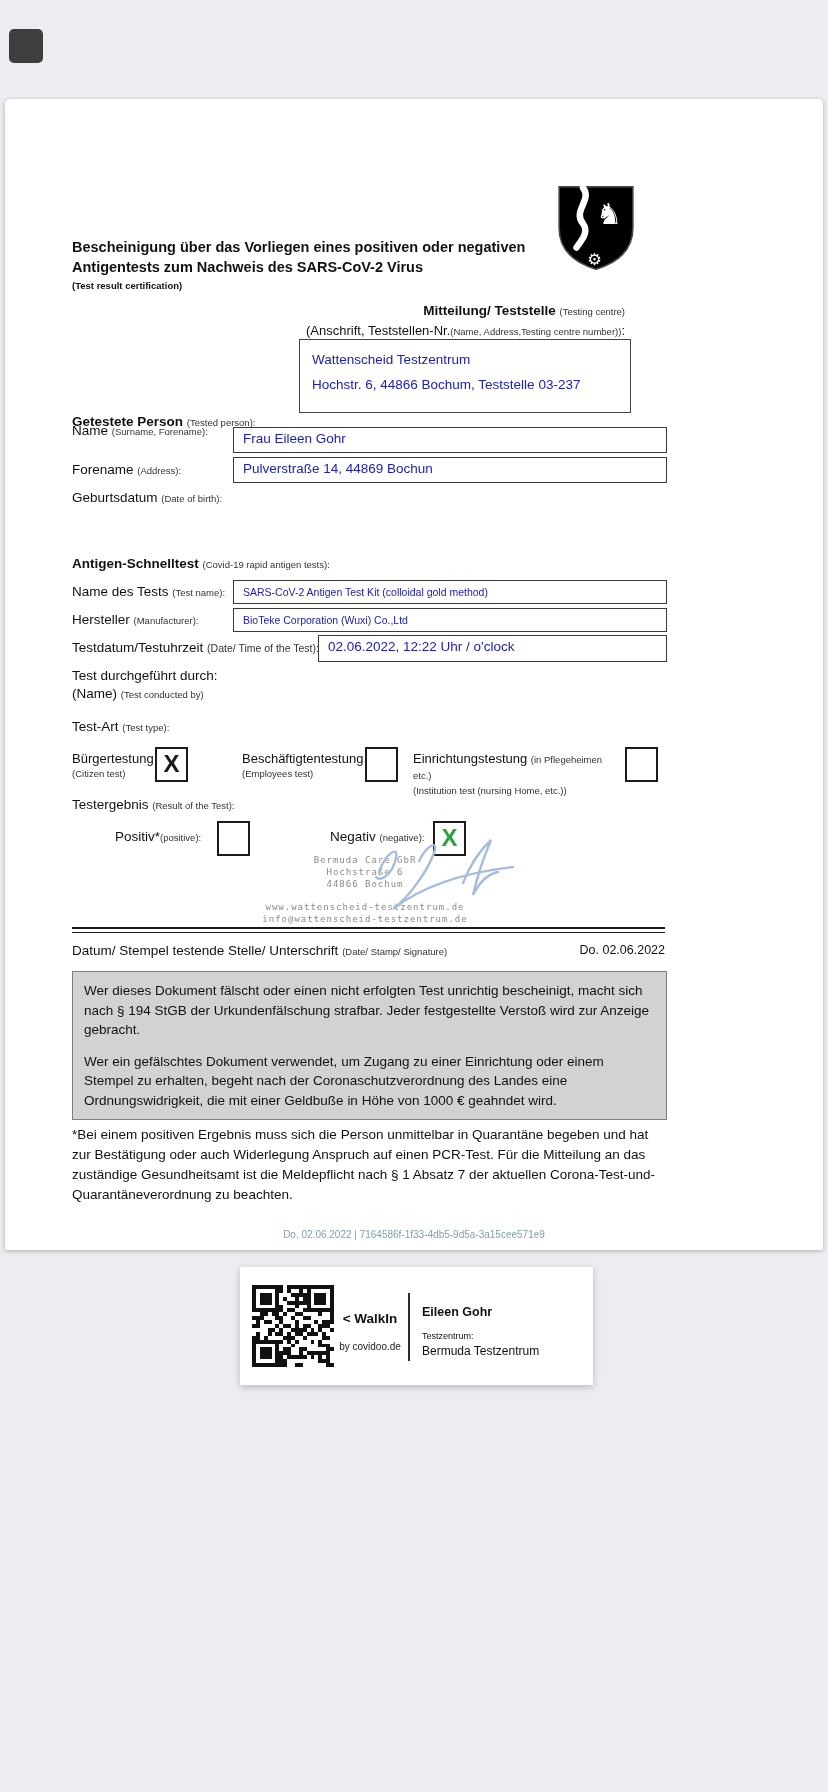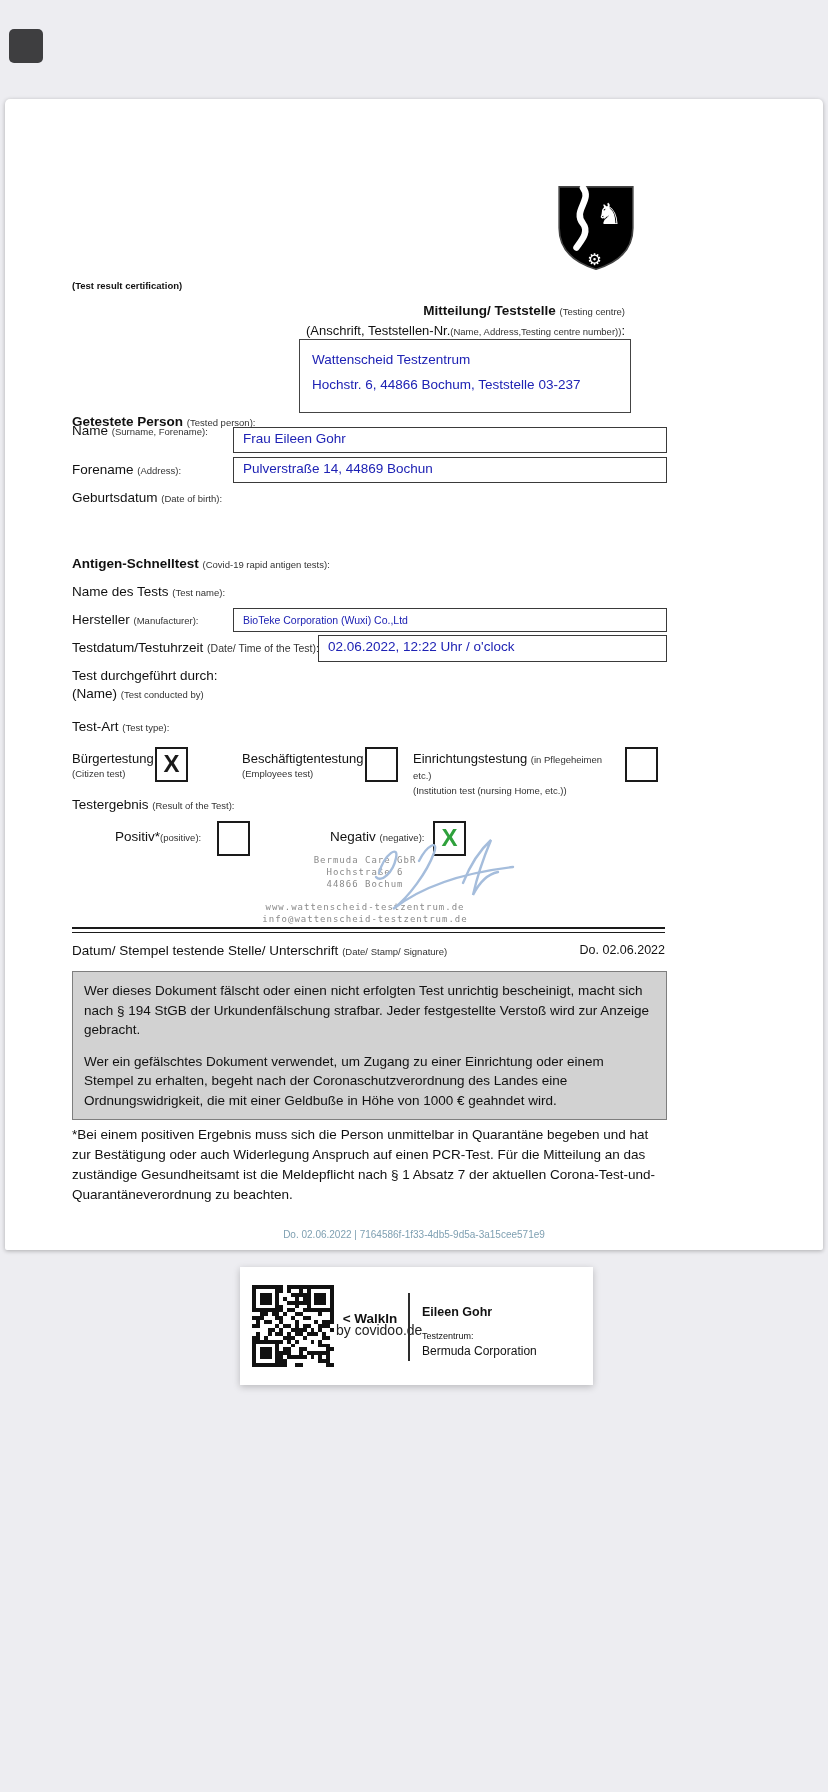--- a/index.html
+++ b/index.html
@@ -61,33 +61,37 @@
 
   .doc-footer{left:0;top:1130px;width:818px;text-align:center;font-size:10px;color:var(--footer-blue)}
 
   
   .walkin{position:absolute;left:240px;top:1267px;width:353px;height:118px;background:#fff;
           box-shadow:0 2px 7px rgba(0,0,0,.22)}
   .qr{position:absolute;left:12px;top:18px;width:82px;height:82px;
       display:grid;grid-template-rows:repeat(21,1fr);grid-template-columns:repeat(21,1fr)}
   .qr i{background:#111;display:block}
   .wk-brand{position:absolute;left:96px;top:44px;width:68px;text-align:center;font-size:13.5px;font-weight:bold;white-space:nowrap}
-  .wk-sub{position:absolute;left:96px;top:55px;width:68px;font-size:14px;color:#222;white-space:nowrap}
+  .wk-sub{position:absolute;left:96px;top:74px;width:68px;text-align:center;font-size:10px;color:#222;white-space:nowrap}
   .wk-divider{position:absolute;left:168px;top:26px;width:2px;height:68px;background:#2d2d2d}
   .wk-person{position:absolute;left:182px;top:38px;font-size:12.5px;font-weight:bold}
   .wk-centre-label{position:absolute;left:182px;top:64px;font-size:9px}
   .wk-centre-value{position:absolute;left:182px;top:77px;font-size:12px}
 </style>
 </head>
 <body>
 
 <div class="dark-tile"></div>
 
 <div class="page">
 
+  <div class="abs doc-title">
+    <div>Bescheinigung über das Vorliegen eines positiven oder negativen</div>
+    <div>Antigentests zum Nachweis des SARS-CoV-2 Virus</div>
+  </div>
   <div class="abs doc-title-note">(Test result certification)</div>
 
   <div class="abs coat">
     <svg viewBox="0 0 72 80" width="78" height="90">
       <path d="M2 2 H70 V40 C70 60 56 72 36 78 C16 72 2 60 2 40 Z" fill="#000" stroke="#444" stroke-width="1.5"></path>
       <path d="M24 3 C33 14 14 24 24 36 C30 44 22 52 18 58" fill="none" stroke="#fff" stroke-width="6" stroke-linecap="round"></path>
       <text x="36" y="36" font-size="27" fill="#fff" font-family="DejaVu Sans">♞</text>
       <text x="28" y="74" font-size="15" fill="#fff" font-family="DejaVu Sans">⚙</text>
     </svg>
   </div>
@@ -131,20 +135,23 @@
   </div>
 
   <div class="abs sec-heading" style="top:457px">
     <span>Antigen-Schnelltest</span>
     <span class="note">(Covid-19 rapid antigen tests):</span>
   </div>
 
   <div class="abs field-label" style="top:485px">
     <span>Name des Tests</span>
     <span class="note">(Test name):</span>
+  </div>
+  <div class="abs field-box" style="left:228px;top:481px;width:432px;height:22px">
+    <span class="val small">SARS-CoV-2 Antigen Test Kit (colloidal gold method)</span>
   </div>
 
   <div class="abs field-label" style="top:513px">
     <span>Hersteller</span>
     <span class="note">(Manufacturer):</span>
   </div>
   <div class="abs field-box" style="left:228px;top:509px;width:432px;height:22px">
     <span class="val small">BioTeke Corporation (Wuxi) Co.,Ltd</span>
   </div>
 
@@ -482,14 +489,14 @@
       <i style="grid-row:21;grid-column:12"></i>
       <i style="grid-row:21;grid-column:13"></i>
       <i style="grid-row:21;grid-column:20"></i>
       <i style="grid-row:21;grid-column:21"></i>
     </div>
   <div class="wk-brand">&lt; WalkIn</div>
   <div class="wk-sub">by covidoo.de</div>
   <div class="wk-divider"></div>
   <div class="wk-person">Eileen Gohr</div>
   <div class="wk-centre-label">Testzentrum:</div>
-  <div class="wk-centre-value">Bermuda Corporation</div>
+  <div class="wk-centre-value">Bermuda Testzentrum</div>
 </div>
 
 </body></html>

